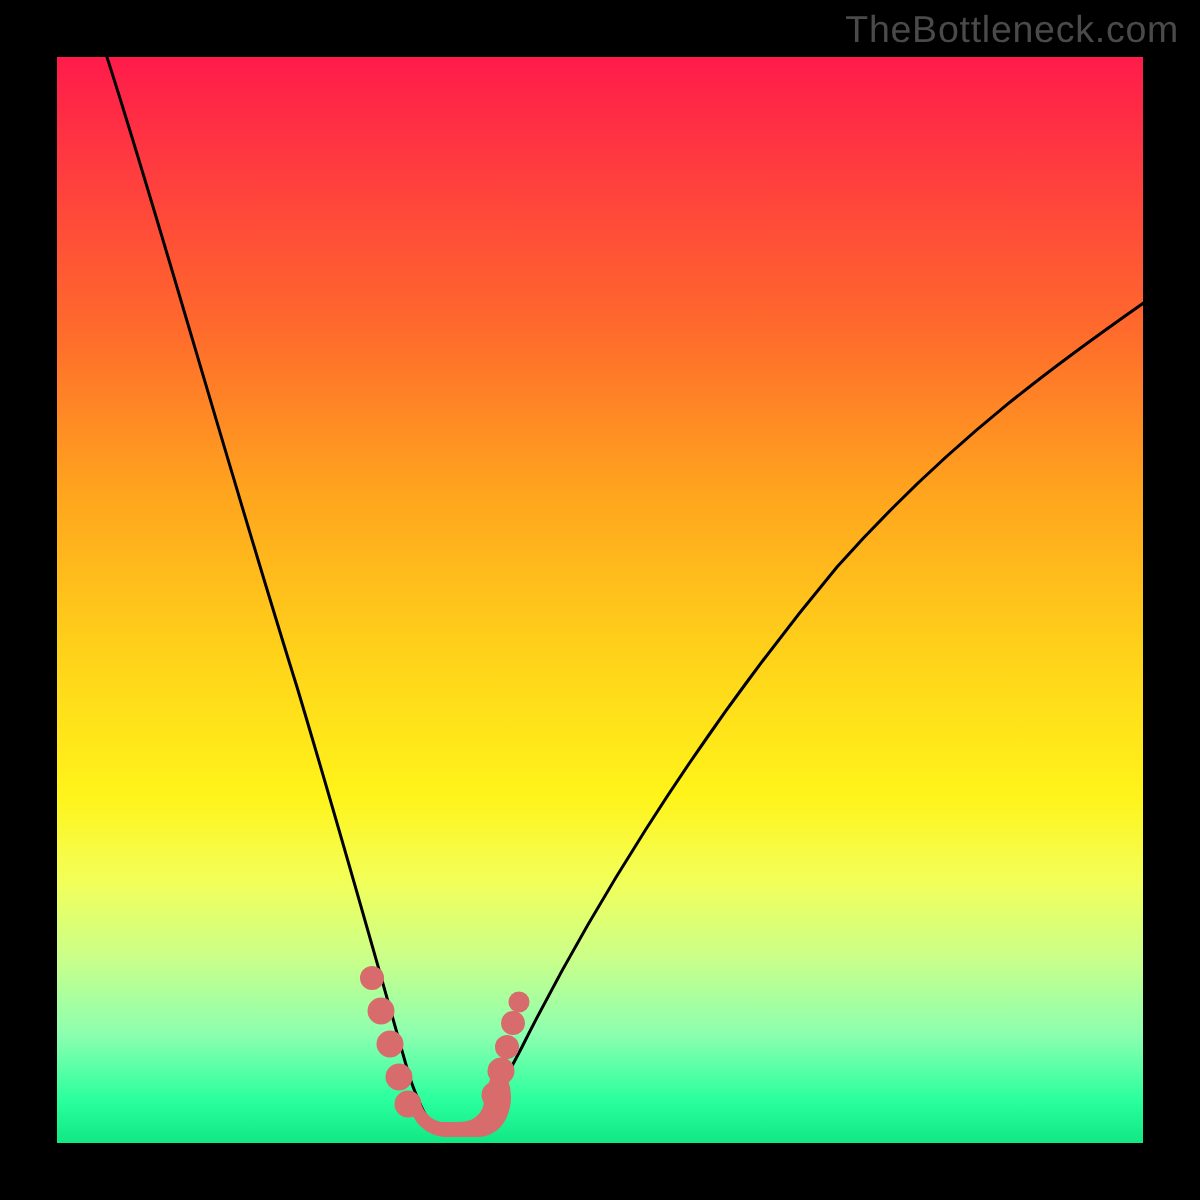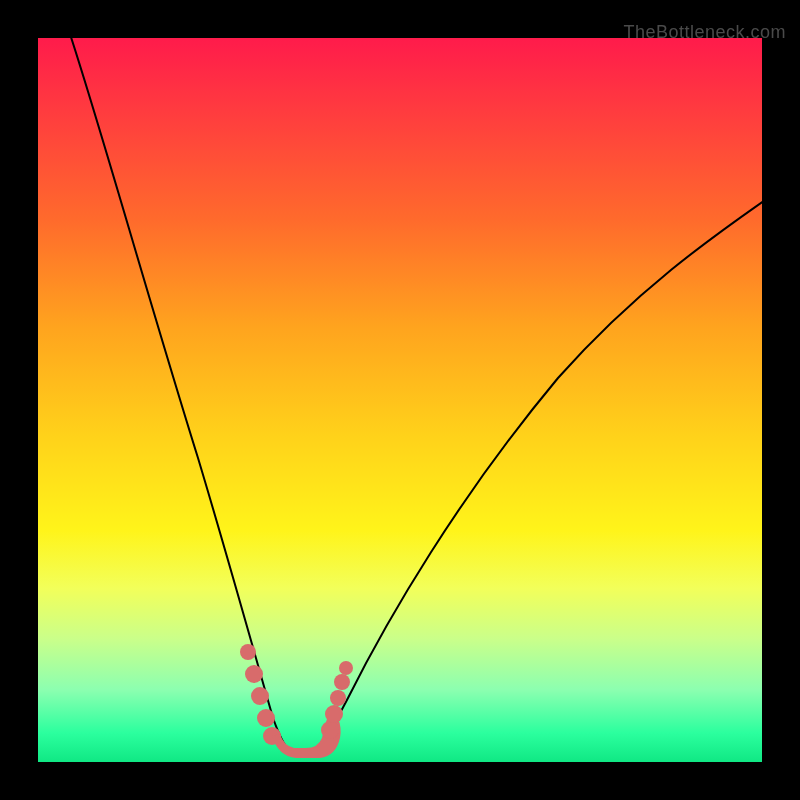--- a/index.html
+++ b/index.html
@@ -32,24 +32,24 @@
       #fff41a 68%,
       #f2ff5a 76%,
       #caff8a 83%,
       #8cffb0 90%,
       #2bff9e 96%,
       #10e884 100%);
     overflow: hidden;
   }
   .watermark {
     position: absolute;
-    top: 22px;
+    top: 6px;
     right: 14px;
     color: #4a4a4a;
-    font-size: 18px;
+    font-size: 25px;
     font-weight: 500;
     letter-spacing: 0.5px;
   }
   svg.curves {
     position: absolute;
     top: 0; left: 0;
     width: 724px; height: 724px;
   }
   .curve {
     fill: none;

